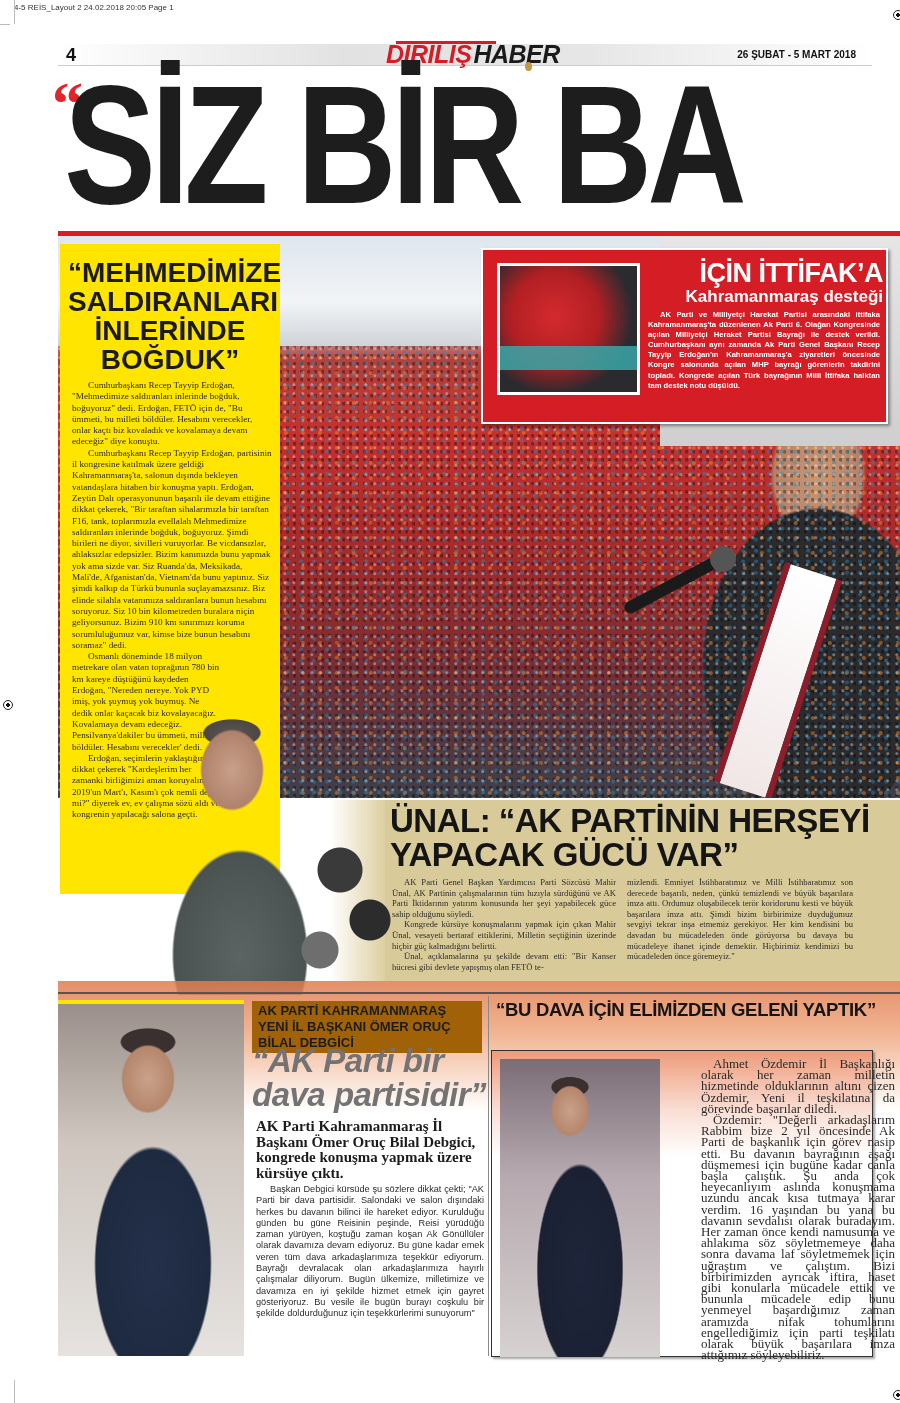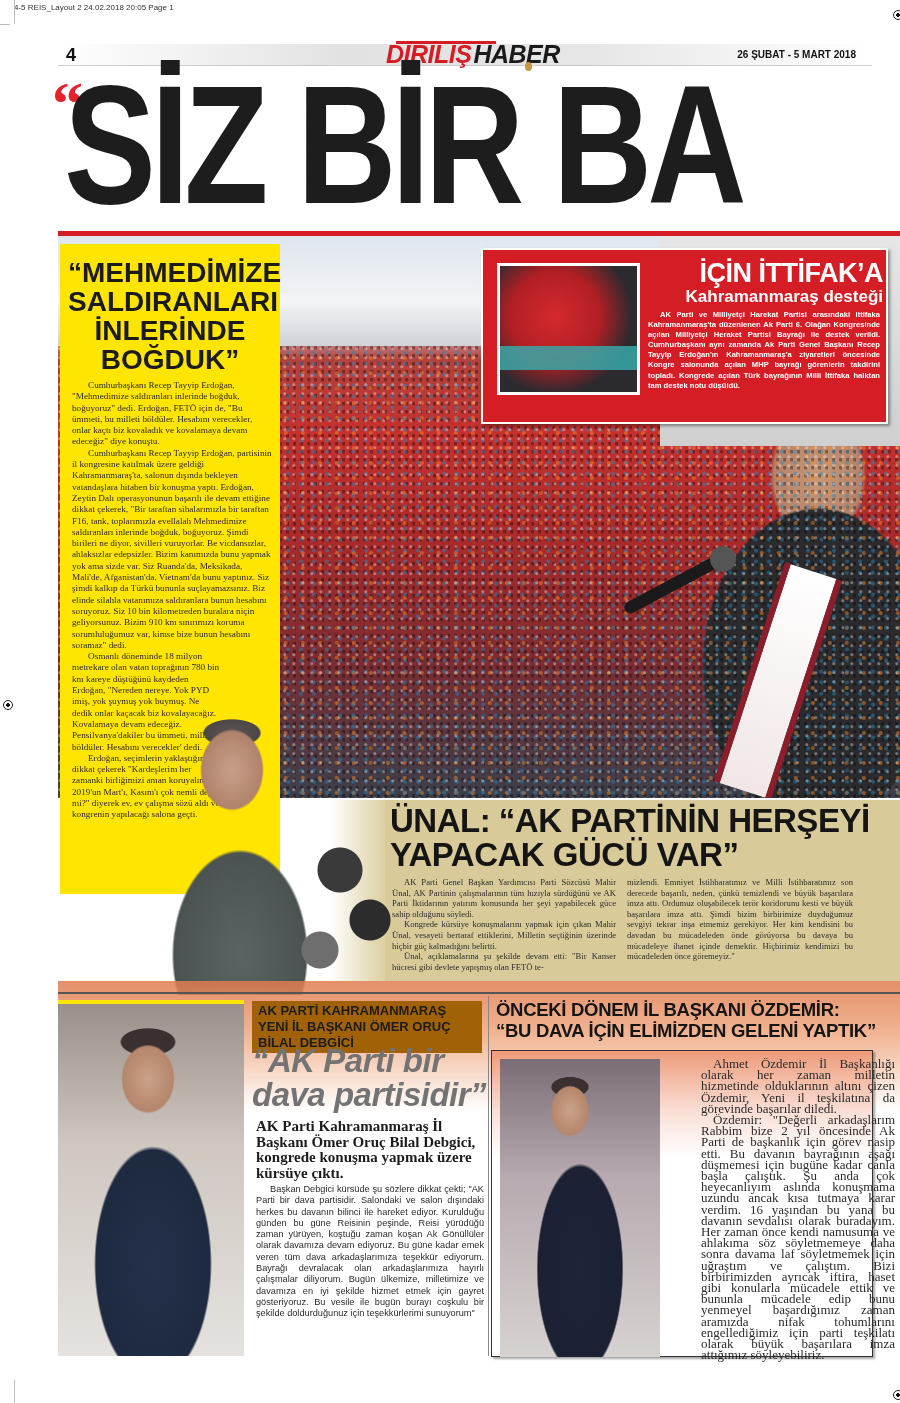--- a/index.html
+++ b/index.html
@@ -201,21 +201,20 @@
 <div class="deb-kicker">AK PARTİ KAHRAMANMARAŞ YENİ İL BAŞKANI ÖMER ORUÇ BİLAL DEBGİCİ</div>
 <div class="deb-headline">“AK Parti bir dava partisidir”</div>
 <div class="deb-lead">AK Parti Kahramanmaraş İl Başkanı Ömer Oruç Bilal Debgici, kongrede konuşma yapmak üzere kürsüye çıktı.</div>
 <div class="deb-body">
   <p>Başkan Debgici kürsüde şu sözlere dikkat çekti; "AK Parti bir dava partisidir. Salondaki ve salon dışındaki herkes bu davanın bilinci ile hareket ediyor. Kurulduğu günden bu güne Reisinin peşinde, Reisi yürüdüğü zaman yürüyen, koştuğu zaman koşan Ak Gönüllüler olarak davamıza devam ediyoruz. Bu güne kadar emek veren tüm dava arkadaşlarımıza teşekkür ediyorum. Bayrağı devralacak olan arkadaşlarımıza hayırlı çalışmalar diliyorum. Bugün ülkemize, milletimize ve davamıza en iyi şekilde hizmet etmek için gayret gösteriyoruz. Bu vesile ile bugün burayı coşkulu bir şekilde doldurduğunuz için teşekkürlerimi sunuyorum"</p>
 </div>
 
 <div class="divider-v"></div>
 
 <div class="oz-headline">
-  <div>ÖNCEKİ DÖNEM İL BAŞKANI ÖZDEMİR:</div>
   <div>“BU DAVA İÇİN ELİMİZDEN GELENİ YAPTIK”</div>
 </div>
 <div class="oz-box"></div>
 <div class="oz-photo"></div>
 <div class="oz-body">
   <p>Ahmet Özdemir İl Başkanlığı olarak her zaman milletin hizmetinde olduklarının altını çizen Özdemir, Yeni il teşkilatına da görevinde başarılar diledi.</p>
   <p>Özdemir: "Değerli arkadaşlarım Rabbim bize 2 yıl öncesinde Ak Parti de başkanlık için görev nasip etti. Bu davanın bayrağının aşağı düşmemesi için bugüne kadar canla başla çalıştık. Şu anda çok heyecanlıyım aslında konuşmama uzundu ancak kısa tutmaya karar verdim. 16 yaşından bu yana bu davanın sevdalısı olarak buradayım. Her zaman önce kendi namusuma ve ahlakıma söz söyletmemeye daha sonra davama laf söyletmemek için uğraştım ve çalıştım. Bizi birbirimizden ayrıcak iftira, haset gibi konularla mücadele ettik ve bununla mücadele edip bunu yenmeyel başardığımız zaman aramızda nifak tohumlarını engellediğimiz için parti teşkilatı olarak büyük başarılara imza attığımız söyleyebiliriz.</p>
 </div>
 
 </body></html>

